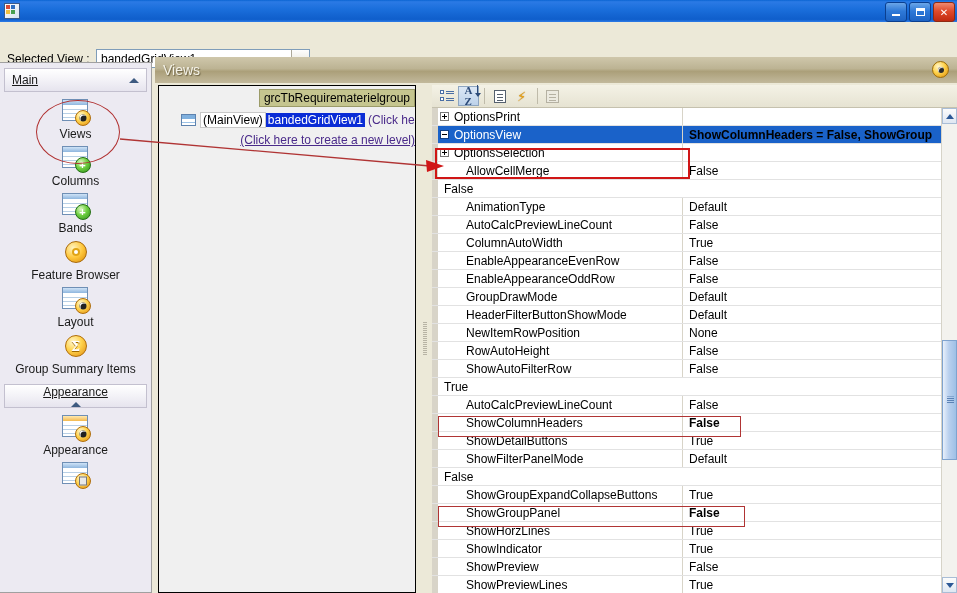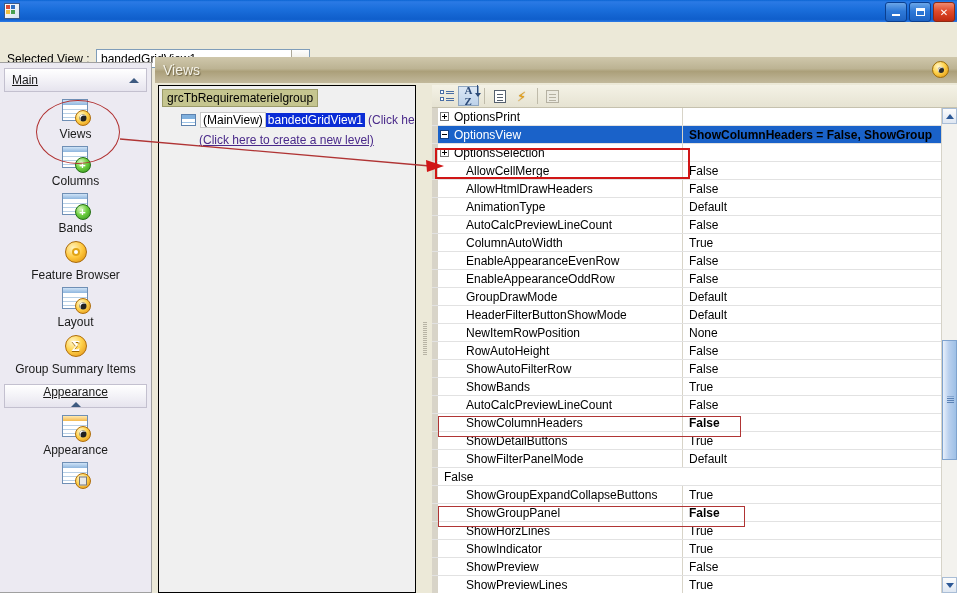--- a/index.html
+++ b/index.html
@@ -132,21 +132,21 @@
   .views-header .circ{
     position:absolute;right:8px;top:4px;width:17px;height:17px;border-radius:50%;
     background:radial-gradient(circle at 35% 30%,#fff6cb 0%,#ffd24a 45%,#d98c0c 100%);
     border:1px solid #9c6c08;box-sizing:border-box;
   }
   .views-header .circ::after{content:"";position:absolute;left:5px;top:5px;width:6px;height:6px;border-radius:50%;background:#2a2a2a;box-shadow:inset 1px 1px 0 #ddd;}
 
   
   .tree-panel{
     position:absolute;left:158px;top:85px;width:258px;height:508px;
-    background:#f0f0f0;border:1px solid #000;box-sizing:border-box;overflow:hidden;
+    background:#f0f0f0;border:1px solid #000;box-sizing:border-box;overflow:hidden;text-align:right;
   }
   .tree-root{
     display:inline-block;margin:3px 0 0 3px;padding:1px 4px;
     background:#c5c58f;border:1px solid #9b9b68;font-size:12px;color:#000;
   }
   .tree-level{display:flex;align-items:center;margin:5px 0 0 22px;white-space:nowrap;}
   .lvl-icon{
     width:15px;height:12px;background:#fff;border:1px solid #5d82ae;box-sizing:border-box;position:relative;flex:none;margin-right:4px;
   }
   .lvl-icon::before{content:"";position:absolute;left:0;right:0;top:0;height:4px;background:#7fb0de;}
@@ -497,23 +497,20 @@
         </div>
         <div class="prow child">
           <div class="gutter"></div>
           <div class="namecell">
             <span>AllowCellMerge</span>
           </div>
           <div class="valcell">False</div>
         </div>
         <div class="prow child">
           <div class="gutter"></div>
-          <div class="namecell">
-            <span>AllowHtmlDrawHeaders</span>
-          </div>
           <div class="valcell">False</div>
         </div>
         <div class="prow child">
           <div class="gutter"></div>
           <div class="namecell">
             <span>AnimationType</span>
           </div>
           <div class="valcell">Default</div>
         </div>
         <div class="prow child">
@@ -574,23 +571,20 @@
         </div>
         <div class="prow child">
           <div class="gutter"></div>
           <div class="namecell">
             <span>ShowAutoFilterRow</span>
           </div>
           <div class="valcell">False</div>
         </div>
         <div class="prow child">
           <div class="gutter"></div>
-          <div class="namecell">
-            <span>ShowBands</span>
-          </div>
           <div class="valcell">True</div>
         </div>
         <div class="prow child">
           <div class="gutter"></div>
           <div class="namecell">
             <span>AutoCalcPreviewLineCount</span>
           </div>
           <div class="valcell">False</div>
         </div>
         <div class="prow child">

